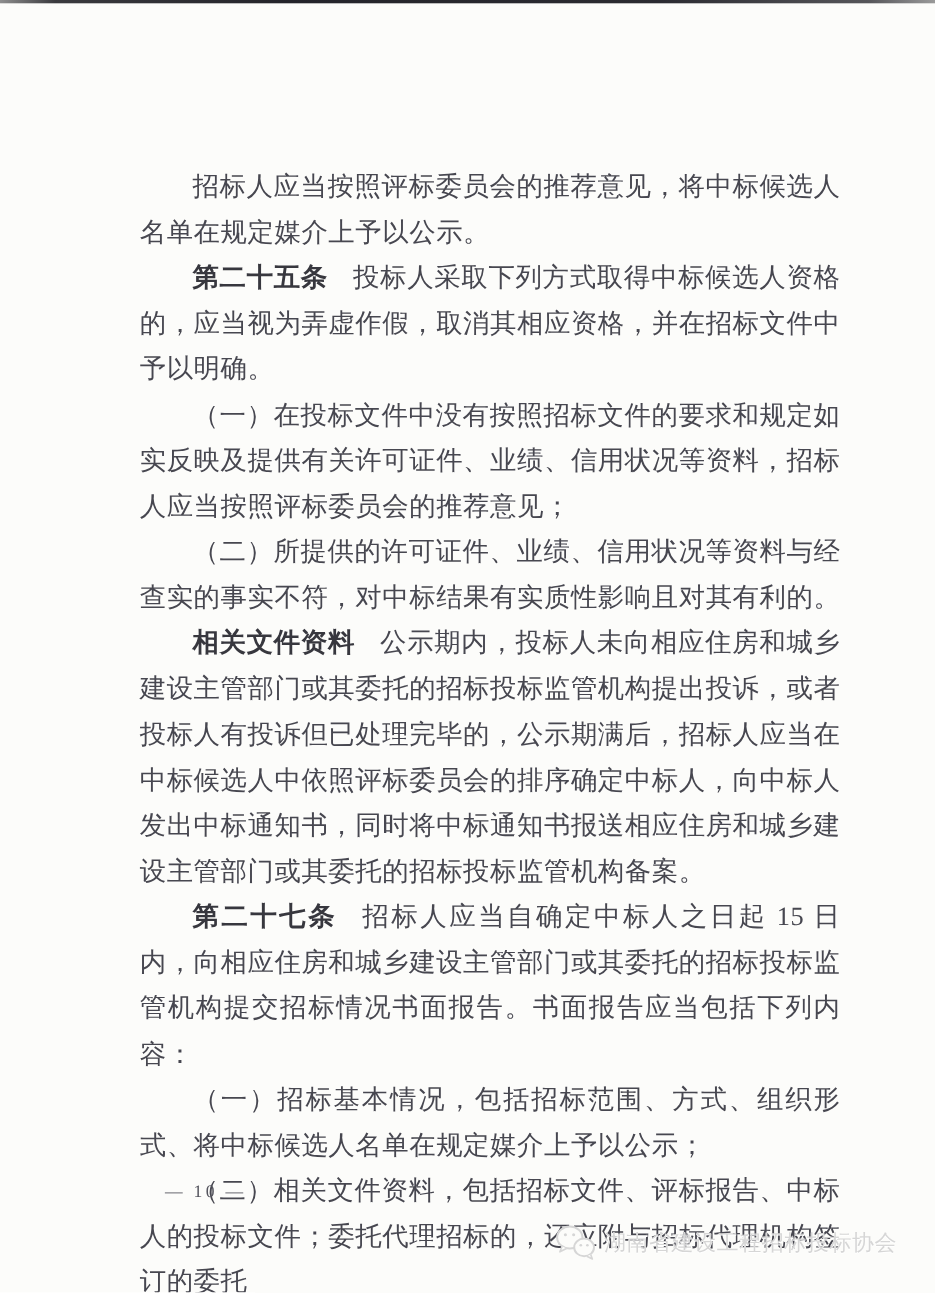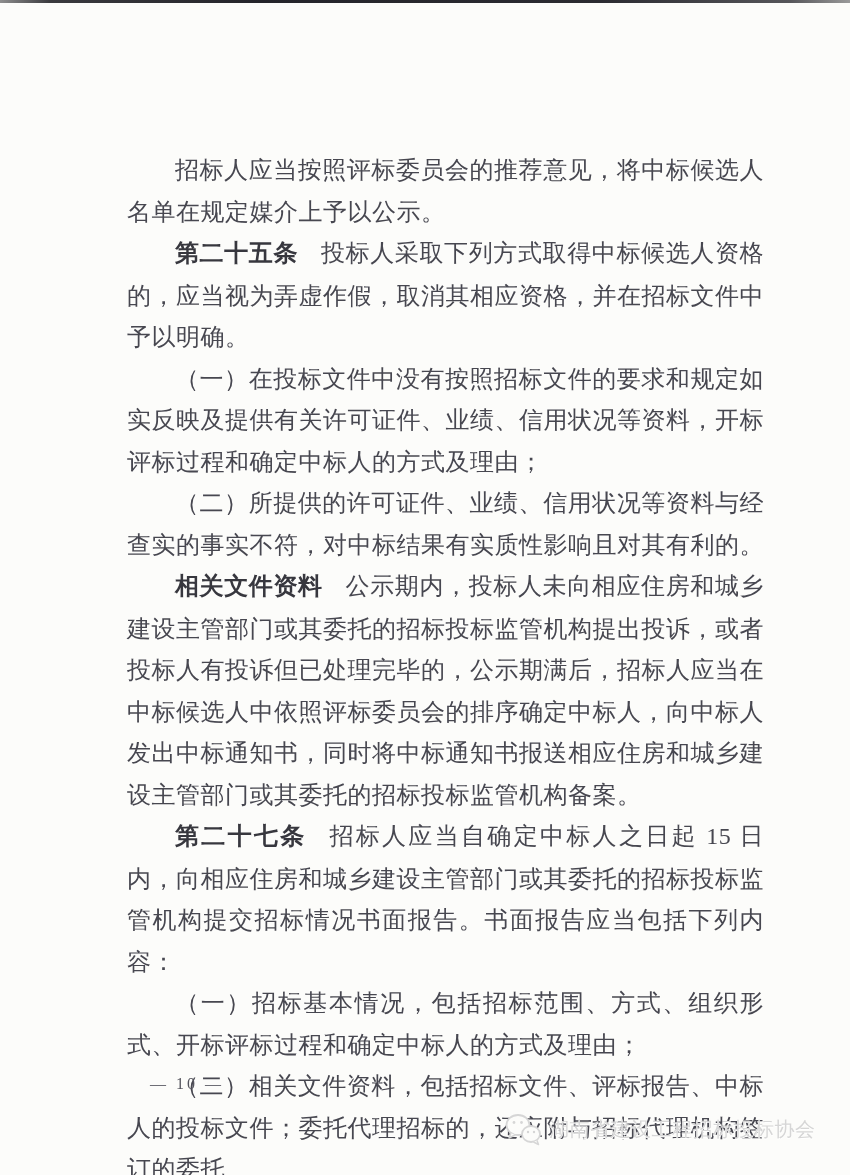--- a/index.html
+++ b/index.html
@@ -39,21 +39,20 @@
     letter-spacing: 0.5px;
   }
   .doc-body p {
     margin: 0;
     text-indent: 2em;
   }
   .article-title {
     font-weight: bold;
     color: #37373e;
     padding-right: 0.95em;
-    font-family: Liberation Mono, monospace;
   }
   .page-number {
     position: absolute;
     left: 150px;
     top: 1075px;
     font-size: 16px;
     letter-spacing: 3px;
     color: #55555e;
   }
   .watermark {
@@ -74,25 +73,25 @@
 </head>
 <body>
 
 <div class="page">
 
   <div class="scan-edge"></div>
 
   <div class="doc-body">
       <p>招标人应当按照评标委员会的推荐意见，将中标候选人名单在规定媒介上予以公示。</p>
       <p><span class="article-title">第二十五条</span>投标人采取下列方式取得中标候选人资格的，应当视为弄虚作假，取消其相应资格，并在招标文件中予以明确。</p>
-      <p>（一）在投标文件中没有按照招标文件的要求和规定如实反映及提供有关许可证件、业绩、信用状况等资料，开标评标过程和确定中标人的方式及理由；</p>
+      <p>（一）在投标文件中没有按照招标文件的要求和规定如实反映及提供有关许可证件、业绩、信用状况等资料，招标人应当按照评标委员会的推荐意见；</p>
       <p>（二）所提供的许可证件、业绩、信用状况等资料与经查实的事实不符，对中标结果有实质性影响且对其有利的。</p>
       <p><span class="article-title">相关文件资料</span>公示期内，投标人未向相应住房和城乡建设主管部门或其委托的招标投标监管机构提出投诉，或者投标人有投诉但已处理完毕的，公示期满后，招标人应当在中标候选人中依照评标委员会的排序确定中标人，向中标人发出中标通知书，同时将中标通知书报送相应住房和城乡建设主管部门或其委托的招标投标监管机构备案。</p>
       <p><span class="article-title">第二十七条</span>招标人应当自确定中标人之日起 15 日内，向相应住房和城乡建设主管部门或其委托的招标投标监管机构提交招标情况书面报告。书面报告应当包括下列内容：</p>
-      <p>（一）招标基本情况，包括招标范围、方式、组织形式、开标评标过程和确定中标人的方式及理由；</p>
+      <p>（一）招标基本情况，包括招标范围、方式、组织形式、将中标候选人名单在规定媒介上予以公示；</p>
       <p>（二）相关文件资料，包括招标文件、评标报告、中标人的投标文件；委托代理招标的，还应附与招标代理机构签订的委托</p>
     </div>
 
   <div class="page-number">— 10 —</div>
 
   <div class="watermark">
     <span>
       <svg width="38" height="34" viewBox="0 0 38 34" xmlns="http://www.w3.org/2000/svg">
         <ellipse cx="14" cy="13" rx="11.5" ry="10" fill="#fcfcfa" stroke="#d6d6d6" stroke-width="1.8"></ellipse>
         <path d="M7 21 L5 26 L11 23" fill="#fcfcfa" stroke="#d6d6d6" stroke-width="1.5" stroke-linejoin="round"></path>

